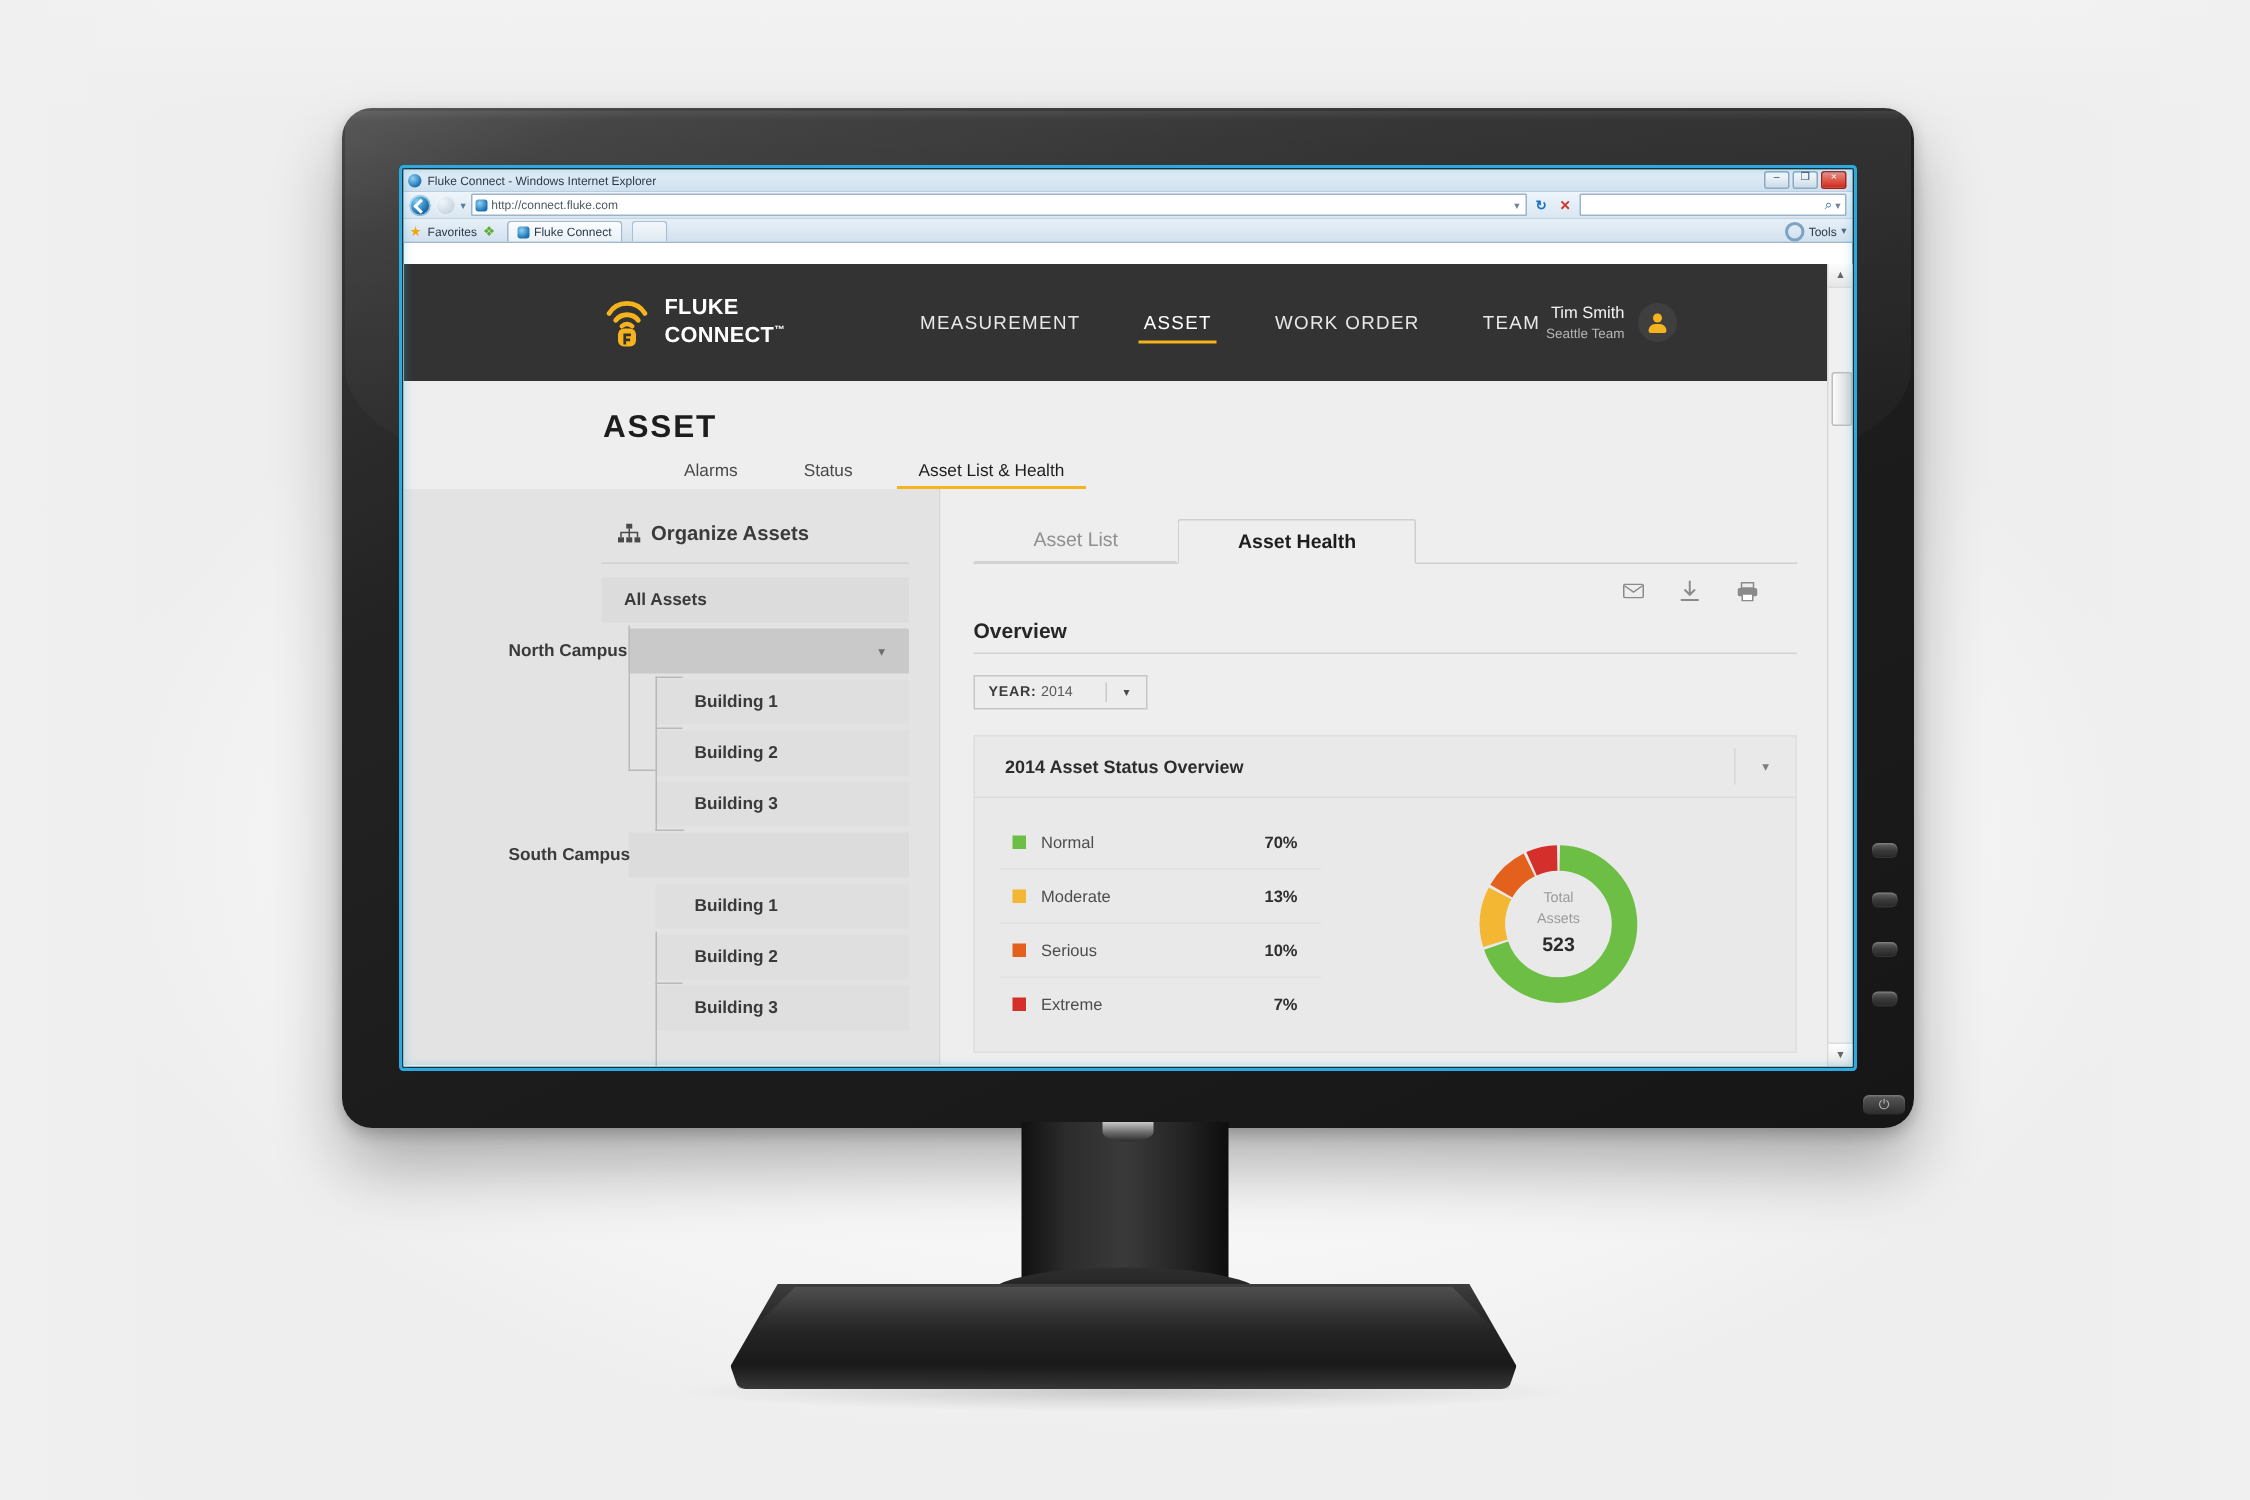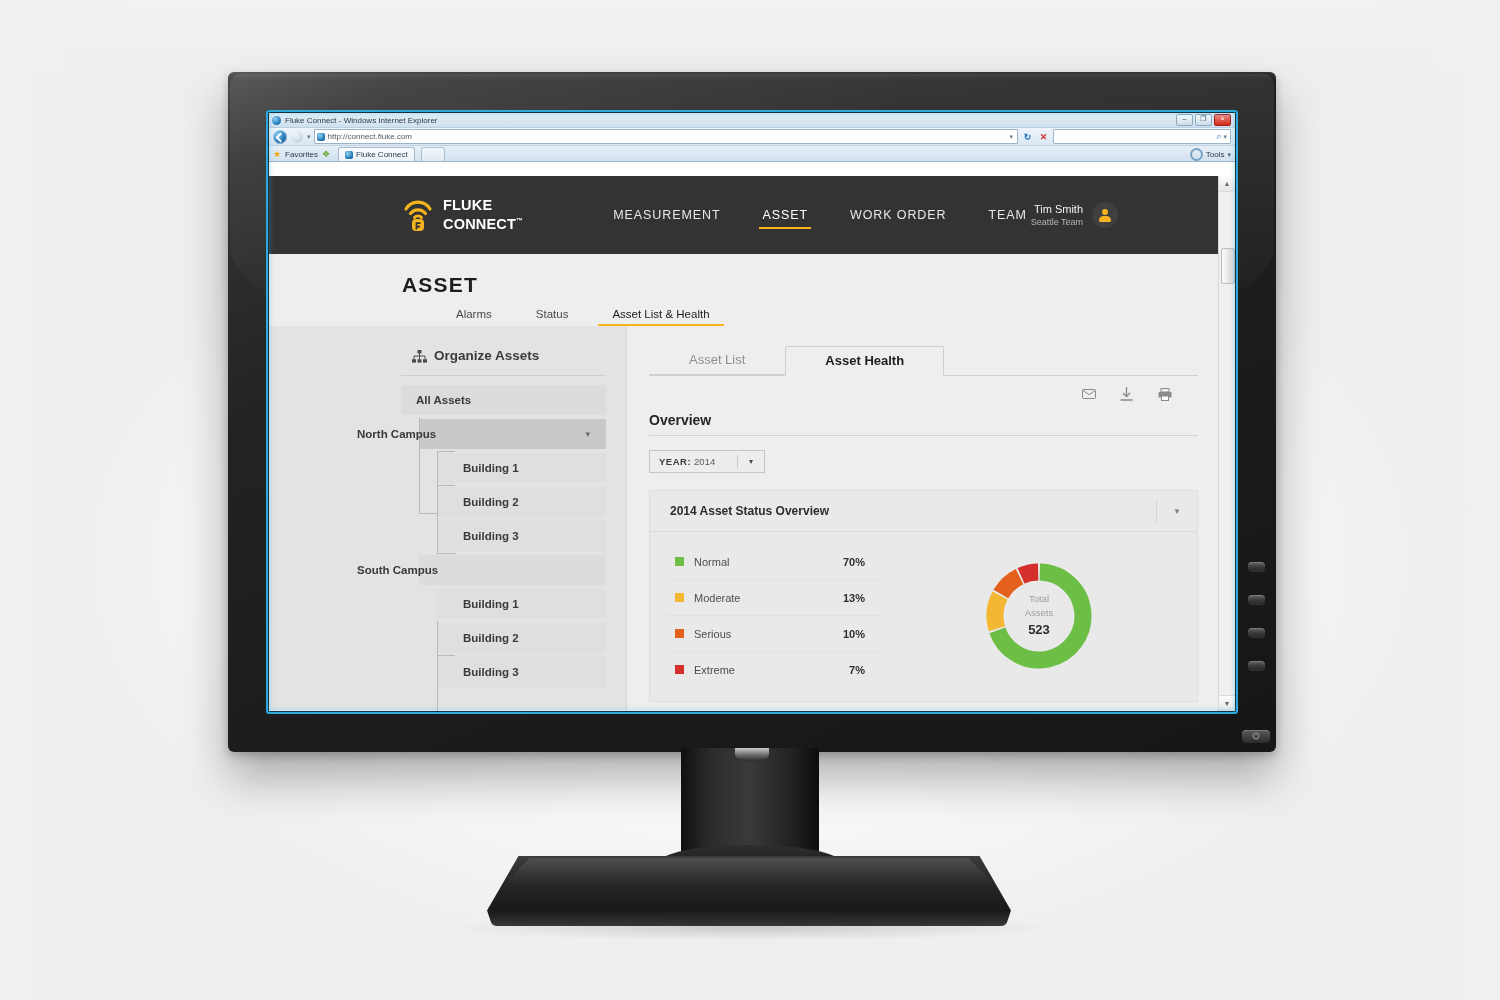--- a/index.html
+++ b/index.html
@@ -17,21 +17,21 @@
   #vignette{position:absolute;left:0;top:0;width:1500px;height:1000px;
     background:
       linear-gradient(90deg, #f0f0f0 0px, rgba(255,255,255,0) 140px),
       linear-gradient(270deg, #f0f0f0 0px, rgba(255,255,255,0) 140px),
       linear-gradient(180deg, #f2f2f2 0px, rgba(255,255,255,0) 80px),
       linear-gradient(0deg, #eeeeee 0px, rgba(255,255,255,0) 90px);
     pointer-events:none;}
 
   
   #monitor{position:absolute;left:228px;top:72px;width:1048px;height:680px;
-    border-radius:6px;
+    border-radius:20px;
     background:linear-gradient(155deg,#4a4a4a 0%,#343434 8%,#232323 30%,#1c1c1c 60%,#161616 100%);
     box-shadow:0 26px 46px rgba(0,0,0,.30), 0 4px 10px rgba(0,0,0,.22);
   }
   #monitor:before{content:"";position:absolute;left:2px;top:2px;right:2px;height:42%;
     border-radius:11px 11px 40% 40%;
     background:linear-gradient(180deg,rgba(255,255,255,.085),rgba(255,255,255,0));
     pointer-events:none;}
   .bezel-inner{position:absolute;left:38px;top:38px;width:972px;height:604px;
     background:#0d0d0d;border-radius:3px;
     box-shadow:inset 0 0 0 1px #000, inset 0 2px 5px rgba(0,0,0,.9);}
@@ -174,21 +174,21 @@
   .org-icon{width:15px;height:13px;position:relative;flex:none;}
   .org-title{font-size:13.5px;font-weight:bold;color:#3b3b3b;}
   .org-rule{height:1px;background:#cfcfcf;margin:12px 20px 0 132px;}
   .tree{margin-top:7px;position:relative;}
   .tnode{height:34px;display:flex;align-items:center;position:relative;}
   .tnode .label{font-size:11.5px;font-weight:bold;color:#3a3a3a;}
   .tnode .row{position:absolute;top:2px;bottom:2px;border-radius:1px;}
   .tnode.l0 .row{left:132px;right:20px;background:#dcdcdc;}
   .tnode.l0 .label{margin-left:147px;z-index:2;}
   .tnode.l1 .row{left:150px;right:20px;background:#dcdcdc;}
-  .tnode.l1 .label{margin-left:88px;z-index:2;}
+  .tnode.l1 .label{margin-left:70px;z-index:2;}
   .tnode.l1.sel .row{background:#c9c9c9;}
   .tnode.l2 .row{left:168px;right:20px;background:#dfdfdf;}
   .tnode.l2 .label{margin-left:194px;z-index:2;}
   .tnode .caret{position:absolute;right:36px;color:#6b6b6b;font-size:9px;z-index:2;}
   .elbow{position:absolute;border-left:1px solid #b9b9b9;border-bottom:1px solid #b9b9b9;z-index:1;}
 
   .right-pane{flex:1;background:#eeeeee;padding:18px 20px 0 22px;box-sizing:border-box;}
   .tabs2{display:flex;align-items:flex-end;height:31px;border-bottom:1px solid #cfcfcf;position:relative;}
   .tab2{font-size:13px;color:#8f8f8f;padding:6px 39px 7px 39px;border:1px solid transparent;}
   .tab2.active{color:#1d1d1d;font-weight:bold;background:#eeeeee;border:1px solid #cfcfcf;

